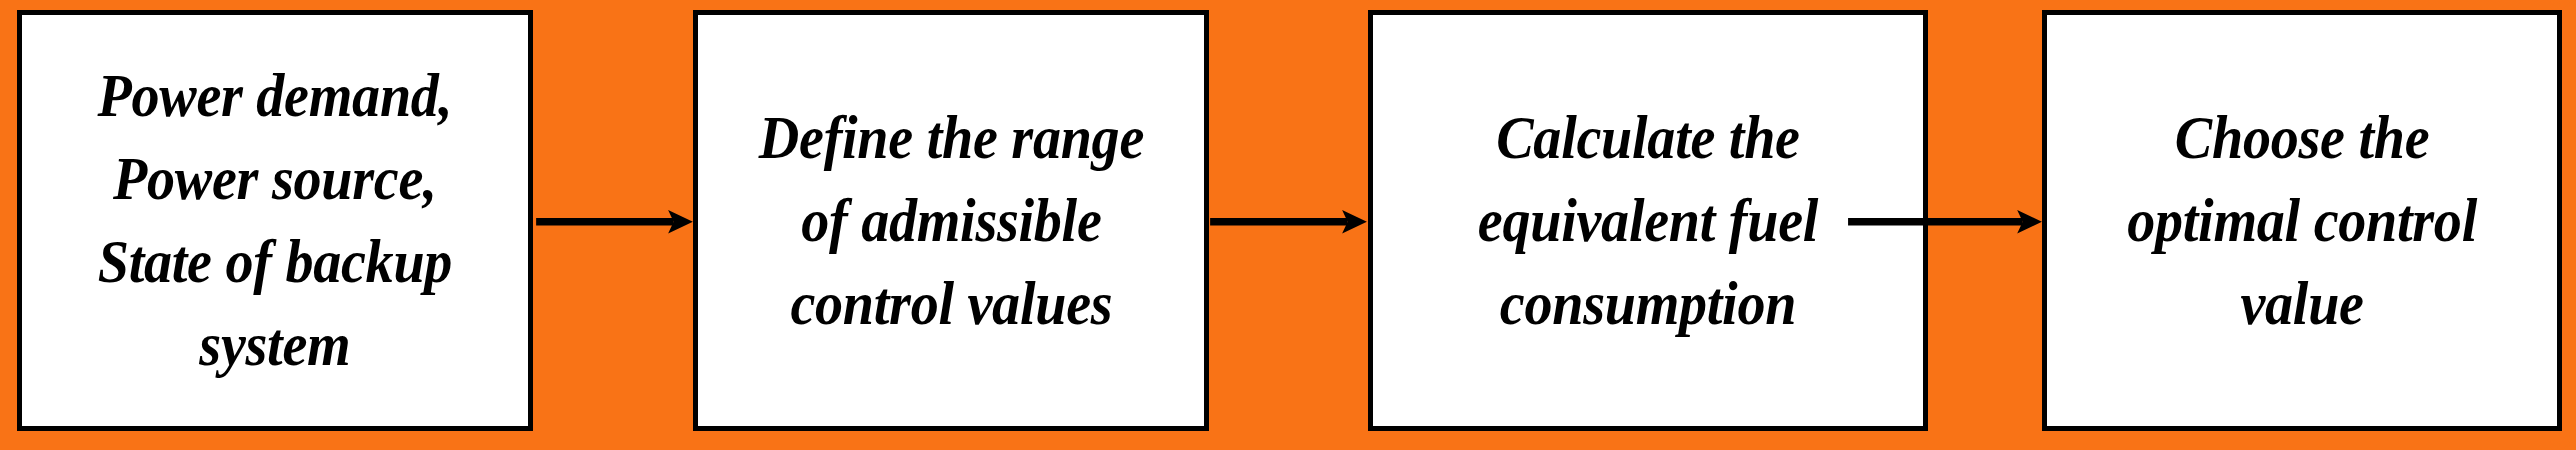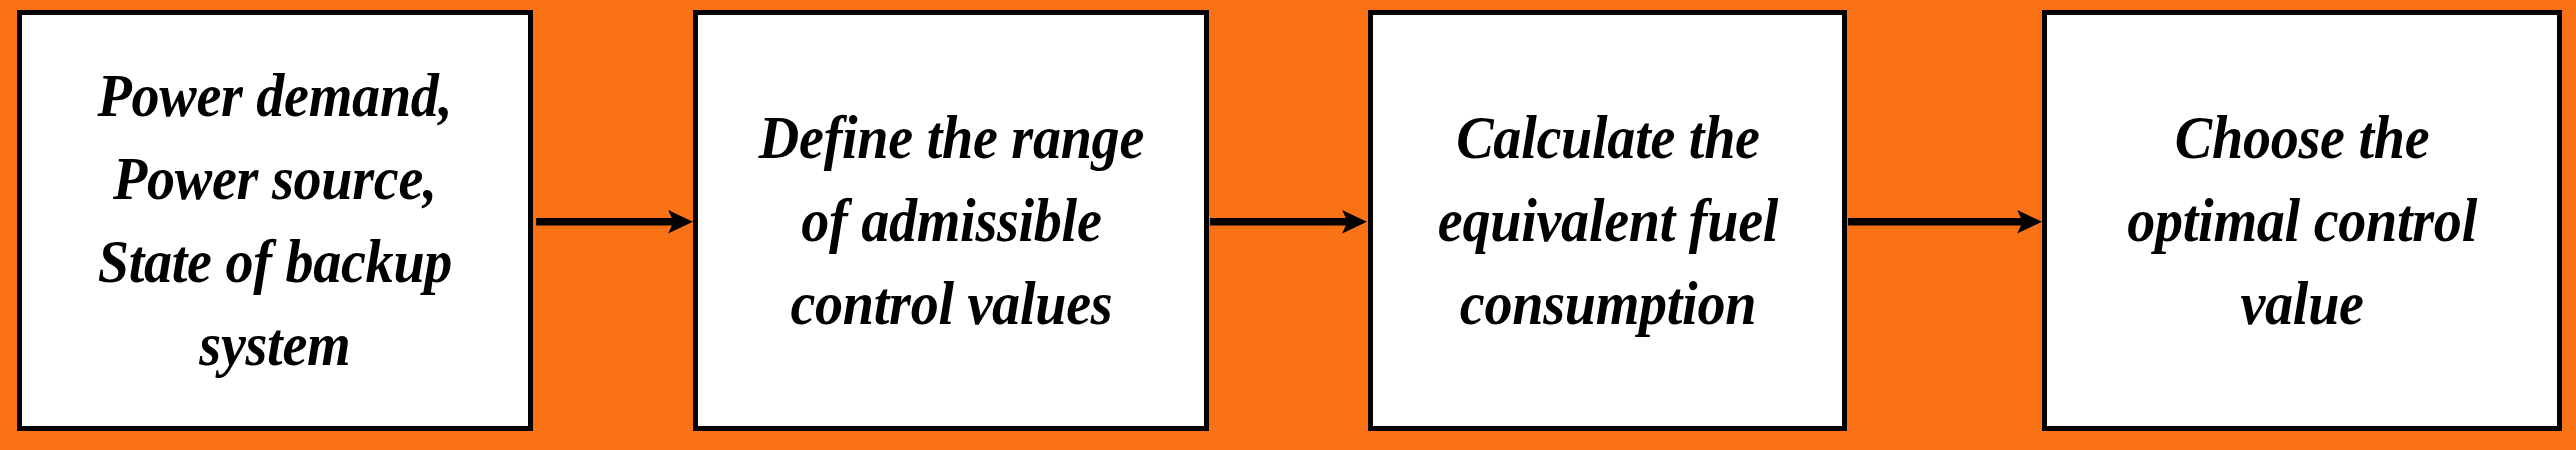--- a/index.html
+++ b/index.html
@@ -83,21 +83,21 @@
     </div>
   </div>
 
   <div class="connector" style="left:1210px; top:208px; width:157px;">
     <svg width="157" height="27.5" viewBox="0 0 228 40" xmlns="http://www.w3.org/2000/svg">
       <line x1="0" y1="20" x2="200" y2="20" stroke="#000000" stroke-width="11"></line>
       <polygon points="192,3 228,20 192,37 200,20" fill="#000000"></polygon>
     </svg>
   </div>
 
-  <div class="node" style="left:1368px; top:9.6px; width:479px; height:421px;">
+  <div class="node" style="left:1368px; top:9.6px; width:560px; height:421px;">
     <div class="node-text">
       <span class="node-line">Calculate the</span>
       <span class="node-line">equivalent fuel</span>
       <span class="node-line">consumption</span>
     </div>
   </div>
 
   <div class="connector" style="left:1848px; top:208px; width:194px;">
     <svg width="194" height="27.5" viewBox="0 0 282 40" xmlns="http://www.w3.org/2000/svg">
       <line x1="0" y1="20" x2="254" y2="20" stroke="#000000" stroke-width="11"></line>

